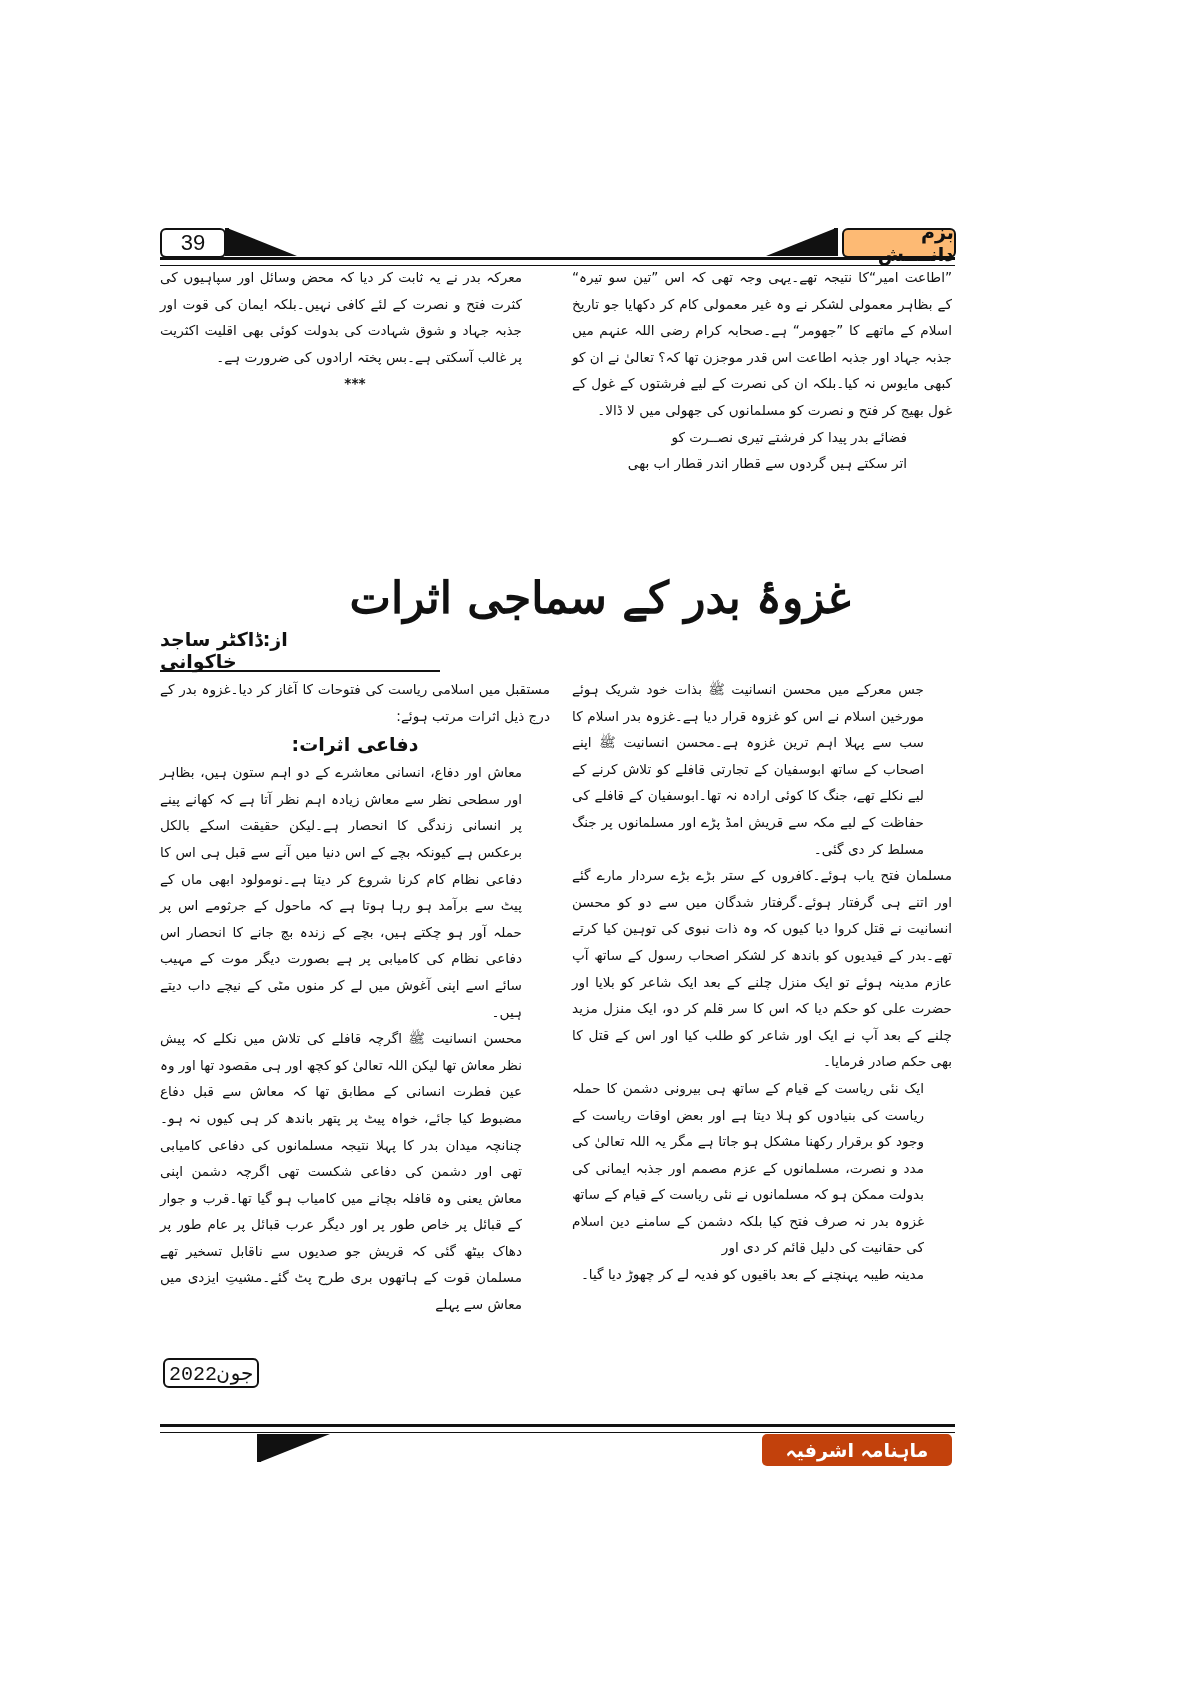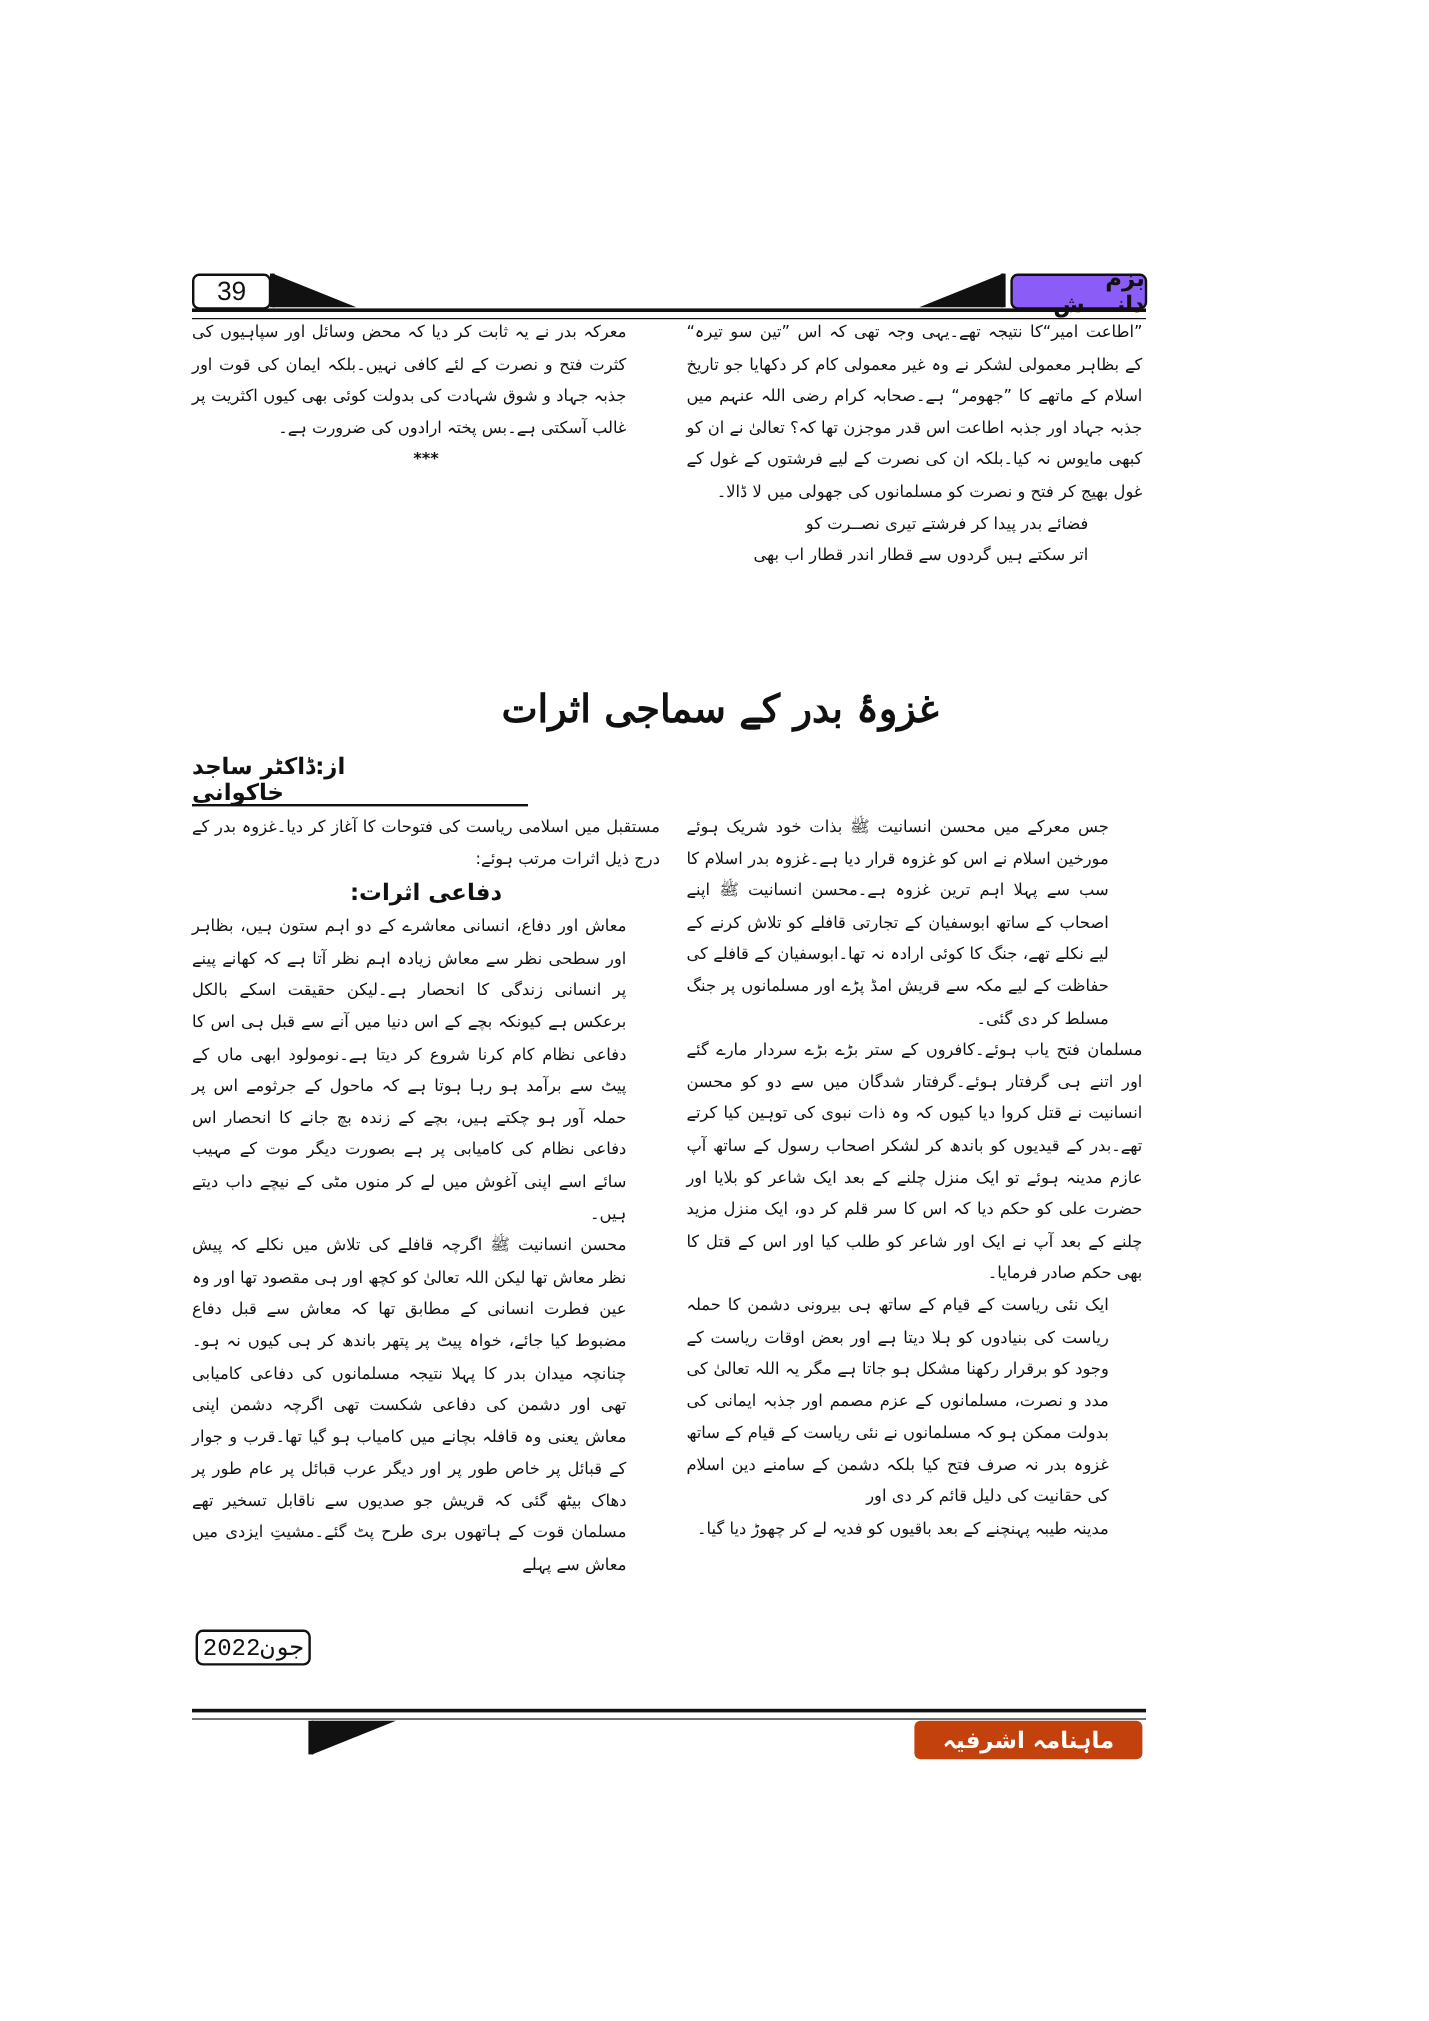--- a/index.html
+++ b/index.html
@@ -2,31 +2,31 @@
 <html><head>
 <meta charset="utf-8">
 <style>
   html, body { margin:0; padding:0; background:#ffffff; }
   body { width:1191px; height:1684px; position:relative; overflow:hidden;
          font-family:"DejaVu Sans", sans-serif; color:#111; }
   
   .page-box { position:absolute; border:2px solid #111; border-radius:6px; background:#fff;
               display:flex; align-items:center; justify-content:center;
               font-family:"Liberation Sans", sans-serif; font-size:22px; }
-  .title-box { position:absolute; border:2px solid #111; border-radius:6px; background:#8b5cf6;
+  .title-box { position:absolute; border:2px solid #111; border-radius:6px; background:#fdba74;
                display:flex; align-items:center; justify-content:center;
                font-family:"DejaVu Sans", sans-serif; font-weight:bold; font-size:19px; direction:rtl; }
   .rule-double { position:absolute; height:5px; border-top:3px solid #111; border-bottom:1px solid #111; }
   .col { position:absolute; direction:rtl; text-align:justify; text-align-last:right;
          font-family:"DejaVu Sans", sans-serif; font-size:13.6px; line-height:26.6px; }
   .col p { margin:0; }
   .indent { padding-right:28px; }
   .couplet { direction:rtl; text-align:right; font-size:13.6px; line-height:26.6px; }
   .article-title { position:absolute; direction:rtl; text-align:center; font-family:"DejaVu Serif", serif;
-                   font-weight:bold; font-size:32px; }
+                   font-weight:bold; font-size:44px; }
   .byline { position:absolute; direction:rtl; font-family:"DejaVu Sans", sans-serif; font-weight:bold; font-size:19px; }
   .section-heading { font-weight:bold; font-size:19px; text-align:center; text-align-last:center; line-height:30px; }
   .stars { text-align:center; text-align-last:center; font-weight:bold; }
   .footer-brand { position:absolute; background:#c2410c; color:#fff; border-radius:5px;
                   display:flex; align-items:center; justify-content:center; direction:rtl;
                   font-weight:bold; font-size:19px; }
 </style>
 </head>
 <body>
 
@@ -42,21 +42,21 @@
 
 <div class="col" style="left:572px; top:264px; width:380px;">
   <p>”اطاعت امیر“کا نتیجہ تھے۔یہی وجہ تھی کہ اس ”تین سو تیرہ“ کے بظاہر معمولی لشکر نے وہ غیر معمولی کام کر دکھایا جو تاریخ اسلام کے ماتھے کا ”جھومر“ ہے۔صحابہ کرام رضی اللہ عنہم میں جذبہ جہاد اور جذبہ اطاعت اس قدر موجزن تھا کہ؟ تعالیٰ نے ان کو کبھی مایوس نہ کیا۔بلکہ ان کی نصرت کے لیے فرشتوں کے غول کے غول بھیج کر فتح و نصرت کو مسلمانوں کی جھولی میں لا ڈالا۔</p>
   <div class="couplet" style="padding-right:45px;">
     <div>فضائے بدر پیدا کر فرشتے تیری نصــرت کو</div>
     <div style="padding-right:0;">اتر سکتے ہیں گردوں سے قطار اندر قطار اب بھی</div>
   </div>
 </div>
 
 <div class="col" style="left:160px; top:264px; width:390px;">
-  <p class="indent">معرکہ بدر نے یہ ثابت کر دیا کہ محض وسائل اور سپاہیوں کی کثرت فتح و نصرت کے لئے کافی نہیں۔بلکہ ایمان کی قوت اور جذبہ جہاد و شوق شہادت کی بدولت کوئی بھی کیوں اکثریت پر غالب آسکتی ہے۔بس پختہ ارادوں کی ضرورت ہے۔</p>
+  <p class="indent">معرکہ بدر نے یہ ثابت کر دیا کہ محض وسائل اور سپاہیوں کی کثرت فتح و نصرت کے لئے کافی نہیں۔بلکہ ایمان کی قوت اور جذبہ جہاد و شوق شہادت کی بدولت کوئی بھی اقلیت اکثریت پر غالب آسکتی ہے۔بس پختہ ارادوں کی ضرورت ہے۔</p>
   <p class="stars">***</p>
 </div>
 
 <div class="article-title" style="left:300px; top:572px; width:600px; height:60px;">غزوۂ بدر کے سماجی اثرات</div>
 <div class="byline" style="left:160px; top:628px; width:200px; text-align:left; direction:rtl;">از:ڈاکٹر ساجد خاکوانی</div>
 <div style="position:absolute; left:160px; top:670px; width:280px; height:2px; background:#111;"></div>
 
 <div class="col" style="left:572px; top:676px; width:380px;">
   <p class="indent">جس معرکے میں محسن انسانیت ﷺ بذات خود شریک ہوئے مورخین اسلام نے اس کو غزوہ قرار دیا ہے۔غزوہ بدر اسلام کا سب سے پہلا اہم ترین غزوہ ہے۔محسن انسانیت ﷺ اپنے اصحاب کے ساتھ ابوسفیان کے تجارتی قافلے کو تلاش کرنے کے لیے نکلے تھے، جنگ کا کوئی ارادہ نہ تھا۔ابوسفیان کے قافلے کی حفاظت کے لیے مکہ سے قریش امڈ پڑے اور مسلمانوں پر جنگ مسلط کر دی گئی۔</p>
   <p>مسلمان فتح یاب ہوئے۔کافروں کے ستر بڑے بڑے سردار مارے گئے اور اتنے ہی گرفتار ہوئے۔گرفتار شدگان میں سے دو کو محسن انسانیت نے قتل کروا دیا کیوں کہ وہ ذات نبوی کی توہین کیا کرتے تھے۔بدر کے قیدیوں کو باندھ کر لشکر اصحاب رسول کے ساتھ آپ عازم مدینہ ہوئے تو ایک منزل چلنے کے بعد ایک شاعر کو بلایا اور حضرت علی کو حکم دیا کہ اس کا سر قلم کر دو، ایک منزل مزید چلنے کے بعد آپ نے ایک اور شاعر کو طلب کیا اور اس کے قتل کا بھی حکم صادر فرمایا۔</p>

